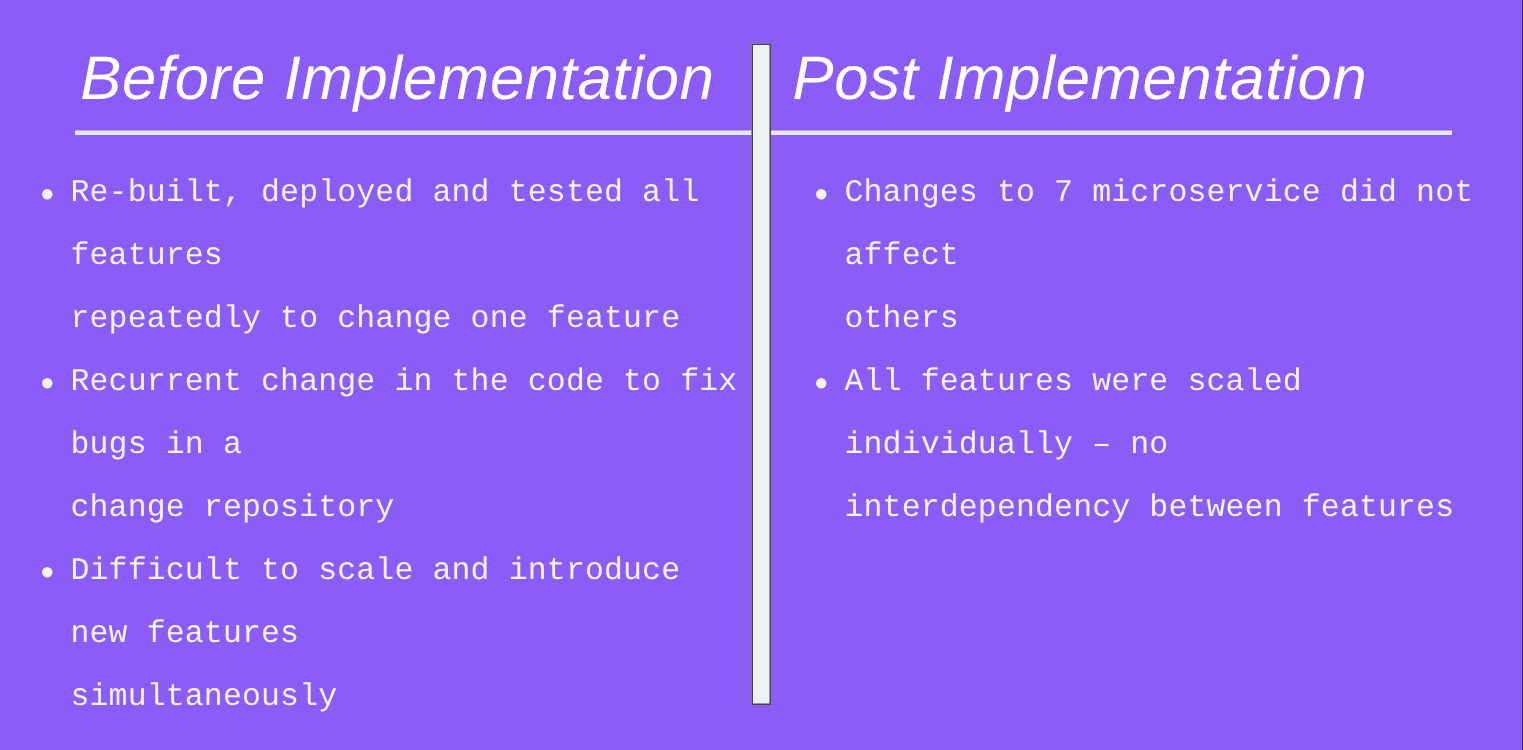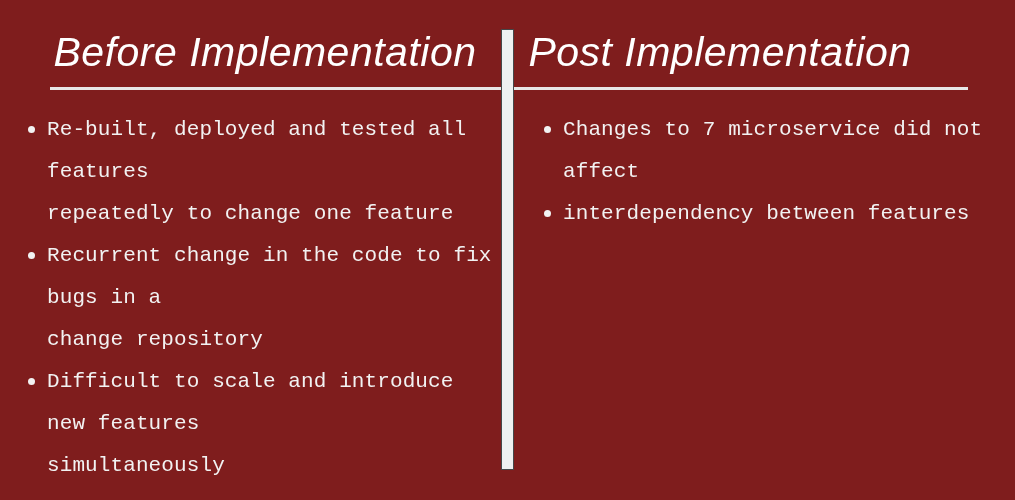--- a/index.html
+++ b/index.html
@@ -4,21 +4,21 @@
 <style>
   html, body {
     margin: 0;
     padding: 0;
     background: #000000;
   }
   .stage {
     position: relative;
     width: 1015px;
     height: 500px;
-    background: #7f1d1d;
+    background: #8b5cf6;
     overflow: hidden;
     font-family: "Liberation Sans", sans-serif;
   }
   .heading {
     position: absolute;
     top: 26px;
     font-style: italic;
     font-weight: 400;
     font-size: 41px;
     line-height: 52px;
@@ -104,19 +104,21 @@
     </li>
     <li>
       <span class="line">Difficult to scale and introduce new features</span>
       <span class="line">simultaneously</span>
     </li>
   </ul>
 
   <ul class="bullets bullets-right">
     <li>
       <span class="line">Changes to 7 microservice did not affect</span>
+      <span class="line">others</span>
     </li>
     <li>
+      <span class="line">All features were scaled individually – no</span>
       <span class="line">interdependency between features</span>
     </li>
   </ul>
 
 </div>
 
 </body></html>

